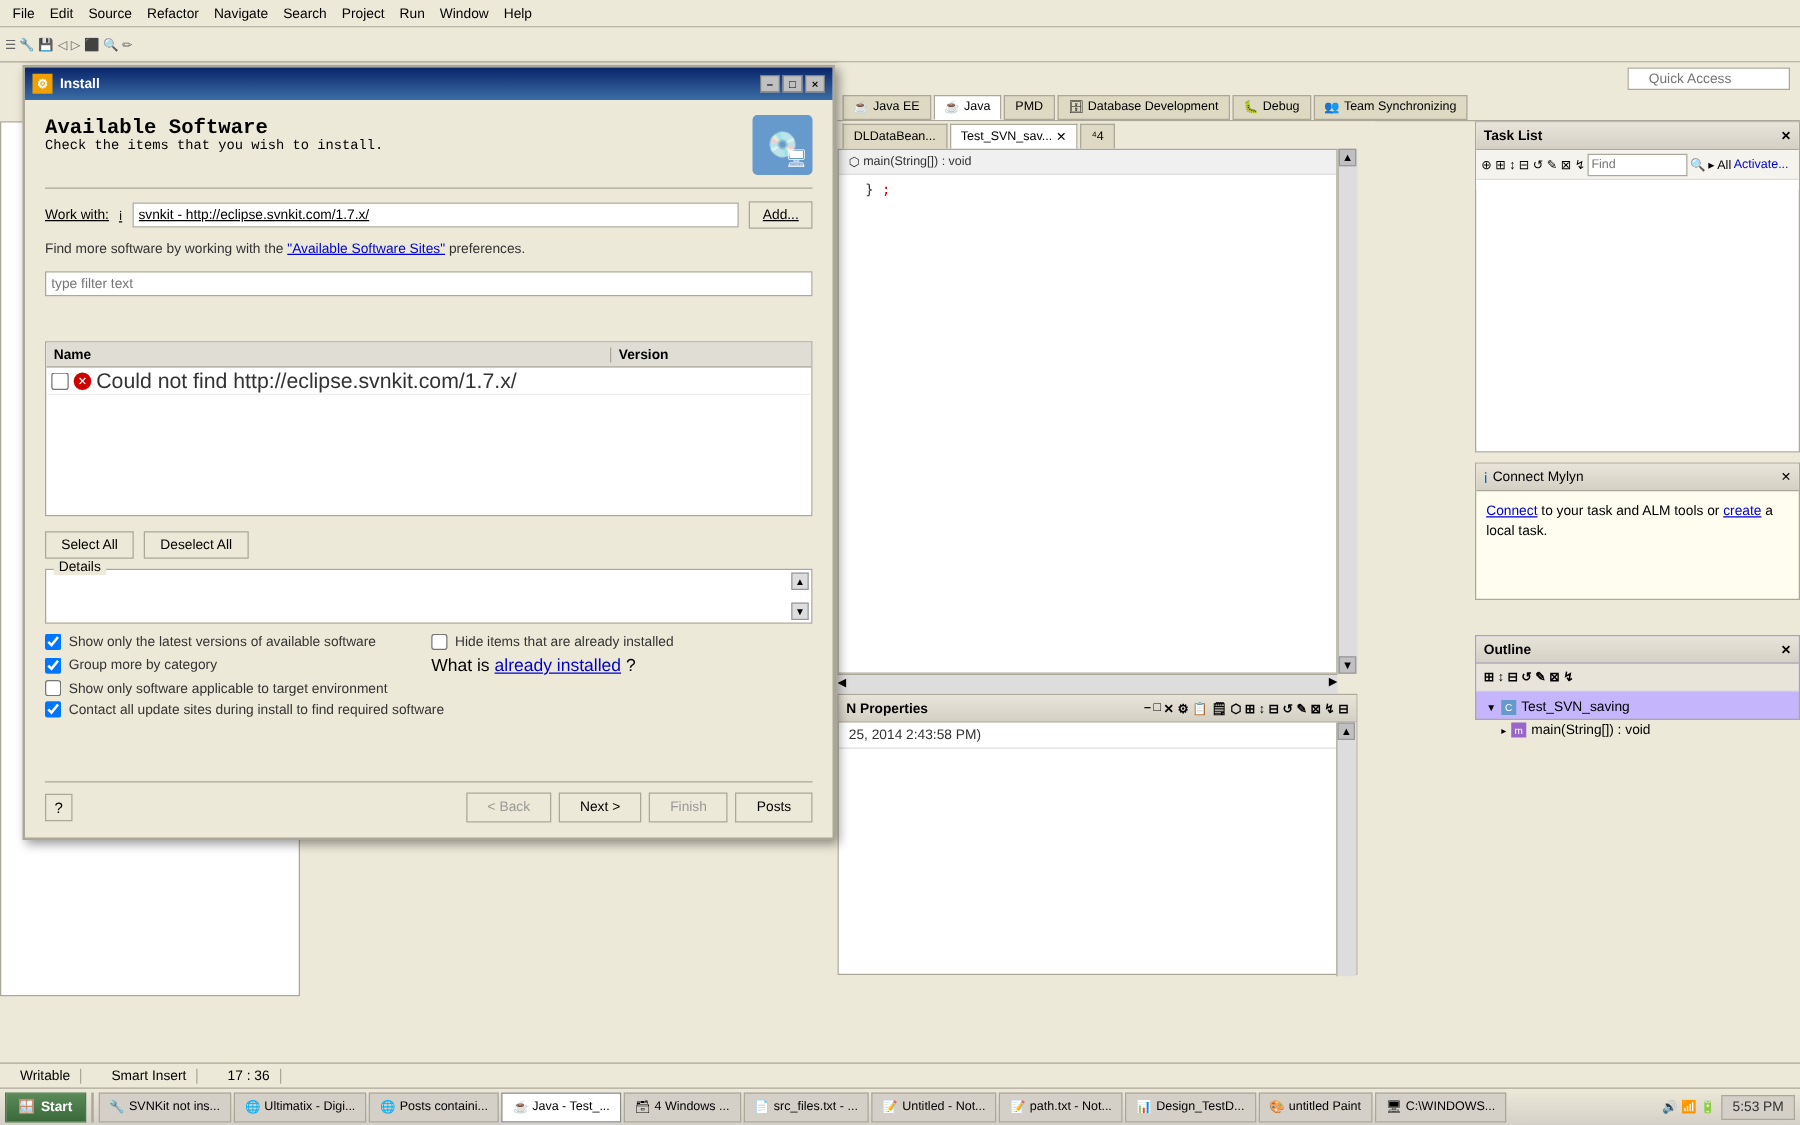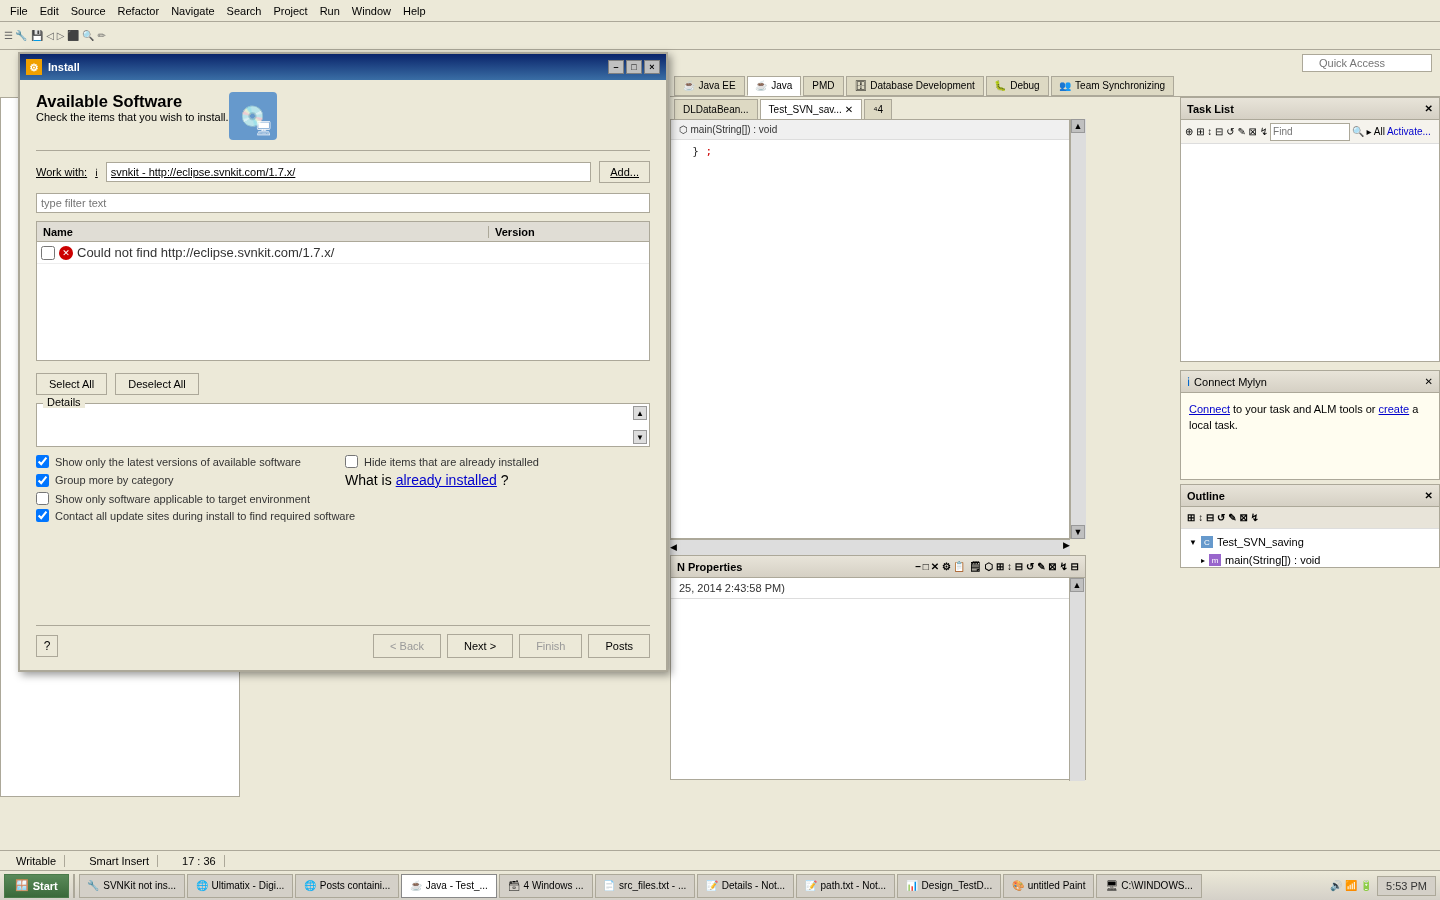--- a/index.html
+++ b/index.html
@@ -145,21 +145,21 @@
     .dialog-title-left { display: flex; align-items: center; gap: 6px; }
     .dialog-title-icon {
       width: 16px; height: 16px; background: #f0a000;
       display: flex; align-items: center; justify-content: center; font-size: 10px; color: white;
     }
     .dialog-title-btns { display: flex; gap: 2px; }
     .dialog-title-btn { width: 16px; height: 14px; background: #c0c0c0; border: 1px solid #808080; font-size: 9px; display: flex; align-items: center; justify-content: center; cursor: pointer; color: #000; }
 
     .dialog-body { padding: 12px 16px; height: calc(100% - 26px); display: flex; flex-direction: column; gap: 8px; }
 
-    .dialog-header-section { display: flex; align-items: flex-start; justify-content: flex-start; }
+    .dialog-header-section { display: flex; align-items: flex-start; justify-content: space-between; font-family: Liberation Mono, monospace; }
     .dialog-header-icon { width: 48px; height: 48px; background: #6699cc; border-radius: 4px; display: flex; align-items: center; justify-content: center; font-size: 24px; color: white; position: relative; }
 
     .dialog-separator { height: 1px; background: #aca899; margin: 2px 0; }
 
     .work-with-row { display: flex; align-items: center; gap: 8px; text-decoration: underline; }
     .work-with-label { font-size: 11px; white-space: nowrap; }
     .work-with-input {
       flex: 1; height: 20px; border: 1px solid #aca899; background: white;
       font-size: 11px; padding: 0 4px;
     }
@@ -171,33 +171,33 @@
     .find-more-row { font-size: 11px; color: #333; padding: 2px 0; }
 
     .filter-row { margin-top: 2px; }
     .filter-input {
       width: 100%; height: 20px; border: 1px solid #aca899; background: white;
       font-size: 11px; padding: 0 4px; color: #999;
     }
 
     .software-table {
       flex: 1; border: 1px solid #aca899; background: white; overflow: auto;
-      min-height: 120px; max-height: 140px;
+      min-height: 120px; max-height: 140px; margin-top: 28px;
     }
     .table-header {
       display: flex; background: #e0ddd5; border-bottom: 1px solid #aca899;
       height: 20px; align-items: center;
     }
     .th-name { flex: 1; padding: 0 6px; border-right: 1px solid #aca899; font-size: 11px; font-weight: bold; }
     .th-version { width: 160px; padding: 0 6px; font-size: 11px; font-weight: bold; }
     .table-body { }
     .table-row { display: flex; align-items: center; height: 22px; border-bottom: 1px solid #eee; padding: 0 4px; }
     .row-checkbox { width: 14px; height: 14px; margin-right: 4px; }
     .row-error-icon { width: 14px; height: 14px; background: #cc0000; border-radius: 50%; display: flex; align-items: center; justify-content: center; font-size: 9px; color: white; margin-right: 4px; }
-    .row-name { flex: 1; font-size: 13px; color: #333; }
+    .row-name { flex: 1; font-size: 17px; color: #333; }
     .row-version { width: 160px; font-size: 11px; color: #333; }
 
     .select-row { display: flex; gap: 8px; margin-top: 4px; }
     .select-btn {
       height: 22px; padding: 0 12px; background: #ece9d8; border: 1px solid #aca899;
       font-size: 11px; cursor: pointer;
     }
 
     .details-group {
       border: 1px solid #aca899; padding: 4px 8px; min-height: 40px;
@@ -363,21 +363,21 @@
       <span style="font-size:10px;cursor:pointer;">✕</span>
     </div>
     <div class="mylyn-body">
       <span class="link">Connect</span>
       <span> to your task and ALM tools or </span>
       <span class="link">create</span>
       <span> a local task.</span>
     </div>
   </div>
 
-  <div class="outline-panel" style="position:absolute;right:0;top:484px;width:260px;height:84px;background:#ffffff;border:1px solid #aca899;">
+  <div class="outline-panel" style="position:absolute;right:0;top:508px;width:260px;height:68px;background:#c4b5fd;border:1px solid #aca899;">
     <div class="panel-header">
       <span>Outline</span>
       <span style="font-size:10px;">✕</span>
     </div>
     <div class="panel-header" style="background:#e8e4d9;border-bottom:1px solid #ddd;font-size:10px;">
       <span>⊞ ↕ ⊟ ↺ ✎ ⊠ ↯</span>
     </div>
     <div class="outline-tree">
       <div class="tree-item">
         <span style="font-size:8px;">▼</span>
@@ -443,20 +443,25 @@
 
       <div class="dialog-separator"></div>
 
       <div class="work-with-row">
         <label class="work-with-label">Work with:</label>
         <span style="font-size:10px;cursor:pointer;">ℹ</span>
         <input class="work-with-input" type="text" value="svnkit - http://eclipse.svnkit.com/1.7.x/" style="">
         <button class="add-btn">Add...</button>
       </div>
 
+      <div class="find-more-row">
+        <span>Find more software by working with the </span>
+        <span class="link">"Available Software Sites"</span>
+        <span> preferences.</span>
+      </div>
 
       <div class="filter-row">
         <input class="filter-input" type="text" placeholder="type filter text" style="">
       </div>
 
       <div class="software-table">
         <div class="table-header">
           <div class="th-name">Name</div>
           <div class="th-version">Version</div>
         </div>
@@ -558,21 +563,21 @@
     <div class="taskbar-item">
       <span>🗃</span>
       <span>4 Windows ...</span>
     </div>
     <div class="taskbar-item">
       <span>📄</span>
       <span>src_files.txt - ...</span>
     </div>
     <div class="taskbar-item">
       <span>📝</span>
-      <span>Details - Not...</span>
+      <span>Untitled - Not...</span>
     </div>
     <div class="taskbar-item">
       <span>📝</span>
       <span>path.txt - Not...</span>
     </div>
     <div class="taskbar-item">
       <span>📊</span>
       <span>Design_TestD...</span>
     </div>
     <div class="taskbar-item">

